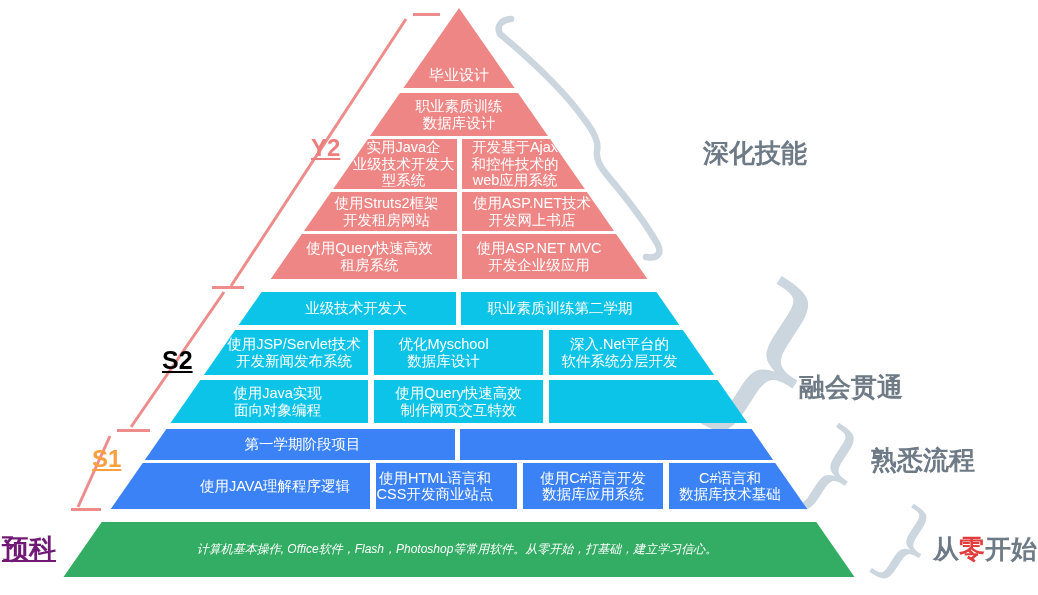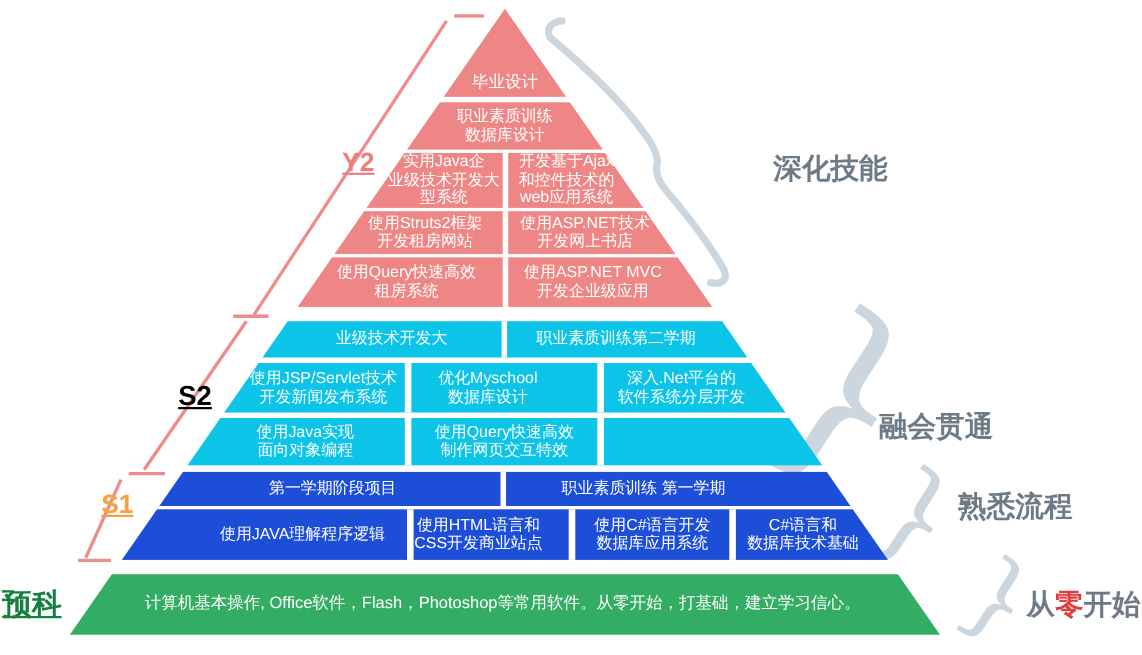--- a/index.html
+++ b/index.html
@@ -5,34 +5,34 @@
   html,body{margin:0;padding:0;background:#fff;}
   body{font-family:"Liberation Sans", sans-serif;}
   #stage{position:relative;width:1038px;height:595px;background:#fff;overflow:hidden;}
 
   
   #pyr{position:absolute;left:60px;top:8px;width:798px;height:574px;
        clip-path:polygon(50% 0%,100% 100%,0% 100%);}
   .row{position:absolute;left:0;width:798px;}
   .band-y2{background:#ee8686;}
   .band-s2{background:#0cc4e8;}
-  .band-s1{background:#1d4ed8;}
+  .band-s1{background:#3b82f6;}
   .band-yk{background:#34ad64;}
   .sep{position:absolute;top:0;bottom:0;background:#fff;}
   .cell{position:absolute;top:0;height:100%;display:flex;align-items:center;justify-content:center;
         text-align:center;color:#ffffff;font-size:14.5px;line-height:16.5px;white-space:pre-line;}
   .cell.apex{align-items:flex-end;padding-bottom:5px;box-sizing:border-box;font-size:15px;}
-  .cell.big{font-size:15px;}
+  .cell.big{font-size:12px;font-style:italic;}
 
   
   .code-label{position:absolute;font-weight:bold;line-height:1;text-decoration:underline;}
   .code-y2{left:311px;top:136px;font-size:24px;color:#ee7e7e;}
   .code-s2{left:162px;top:348px;font-size:25px;color:#000000;}
   .code-s1{left:92px;top:447px;font-size:24px;color:#f9a140;}
-  .code-yk{left:2px;top:536px;font-size:27px;color:#15803d;}
+  .code-yk{left:2px;top:536px;font-size:27px;color:#701a75;}
   .theme-label{position:absolute;font-weight:bold;font-size:26px;line-height:1;color:#6e7b87;}
   .theme-1{left:703px;top:128px;margin-top:12px;}
   .theme-2{left:799px;top:330px;margin-top:44px;}
   .theme-3{left:871px;top:447px;}
   .theme-4{left:933px;top:536px;}
   .zero-red{color:#e23d3d;}
 
   
   .brace{position:absolute;font-family:"DejaVu Serif", serif;color:#ccd6de;line-height:0.72;
          transform:rotate(33deg);user-select:none;}
@@ -117,21 +117,20 @@
       <div class="sep" style="left:483px;width:6px"></div>
       <div class="cell" style="left:127px;width:181px">使用Java实现
 面向对象编程</div>
       <div class="cell" style="left:314px;width:169px">使用Query快速高效
 制作网页交互特效</div>
     </div>
 
     <div class="row band-s1" style="top:421px;height:31px">
       <div class="sep" style="left:395px;width:5px"></div>
       <div class="cell" style="left:90px;width:305px">第一学期阶段项目</div>
-      <div class="cell" style="left:399px;width:252px">职业素质训练  第一学期</div>
     </div>
     <div class="row band-s1" style="top:455px;height:46px">
       <div class="sep" style="left:310px;width:6px"></div>
       <div class="sep" style="left:457px;width:6px"></div>
       <div class="sep" style="left:603px;width:6px"></div>
       <div class="cell" style="left:120px;width:190px">使用JAVA理解程序逻辑</div>
       <div class="cell" style="left:316px;width:118px">使用HTML语言和
 CSS开发商业站点</div>
       <div class="cell" style="left:463px;width:140px">使用C#语言开发
 数据库应用系统</div>

